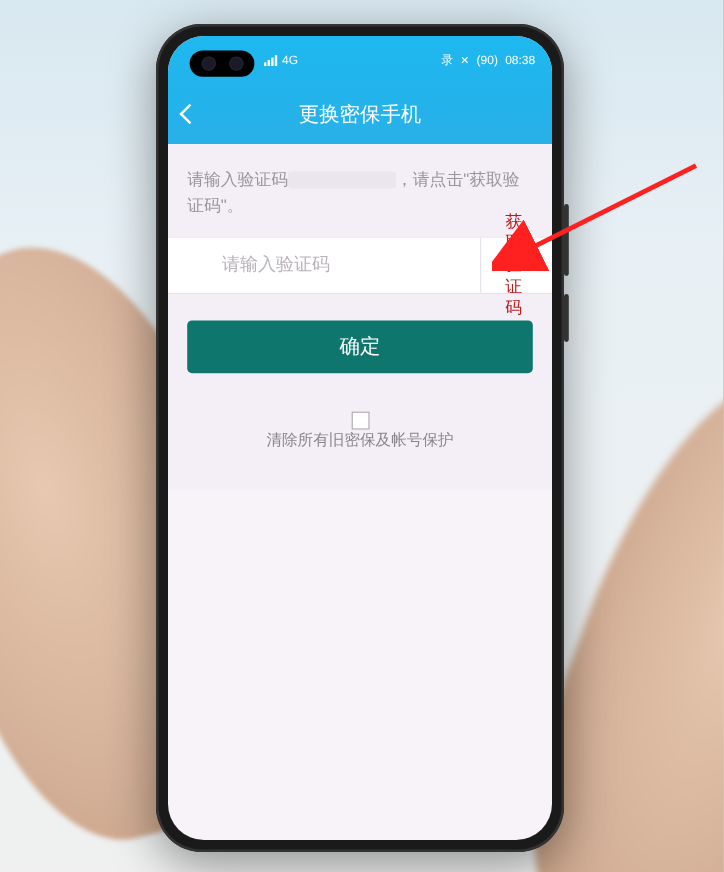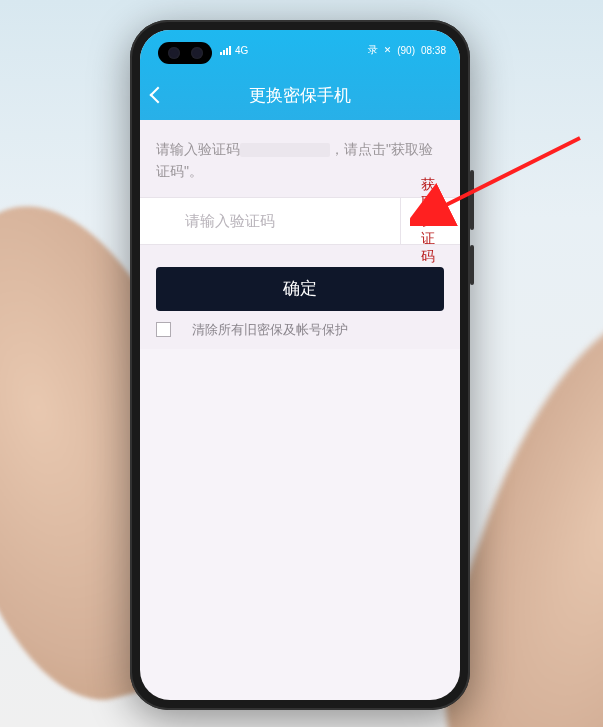--- a/index.html
+++ b/index.html
@@ -194,34 +194,35 @@
     display: flex;
     align-items: center;
     color: #b91c1c;
     font-size: 14px;
     border-left: 1px solid #e8e3ea;
     cursor: pointer;
   }
   .confirm-btn {
     margin: 22px 16px 0;
     height: 44px;
-    background: #0f172a;
+    background: #0f766e;
     color: #fff;
     font-size: 17px;
     border-radius: 4px;
     display: flex;
     align-items: center;
     justify-content: center;
     cursor: pointer;
   }
   .checkbox-row {
     display: flex;
     align-items: center;
-    padding: 10px 16px;
-    gap: 21px;
+    padding: 32px 16px;
+    gap: 0;
+    flex-direction: column;
   }
   .checkbox {
     width: 15px;
     height: 15px;
     border: 1px solid #b0abb2;
     background: #fff;
   }
   .checkbox-label {
     font-size: 13px;
     color: #8a858c;

